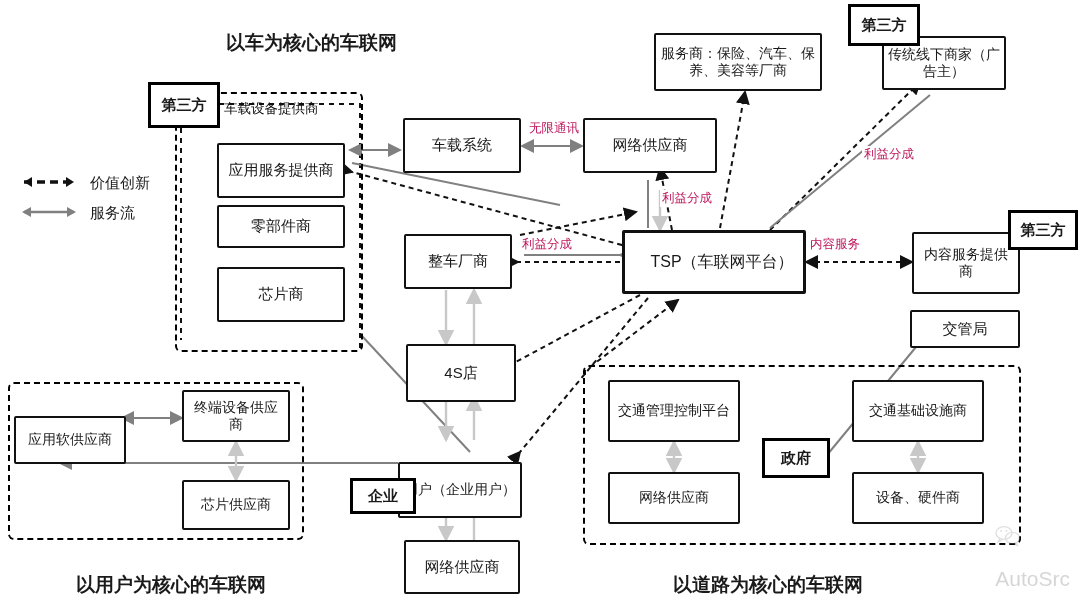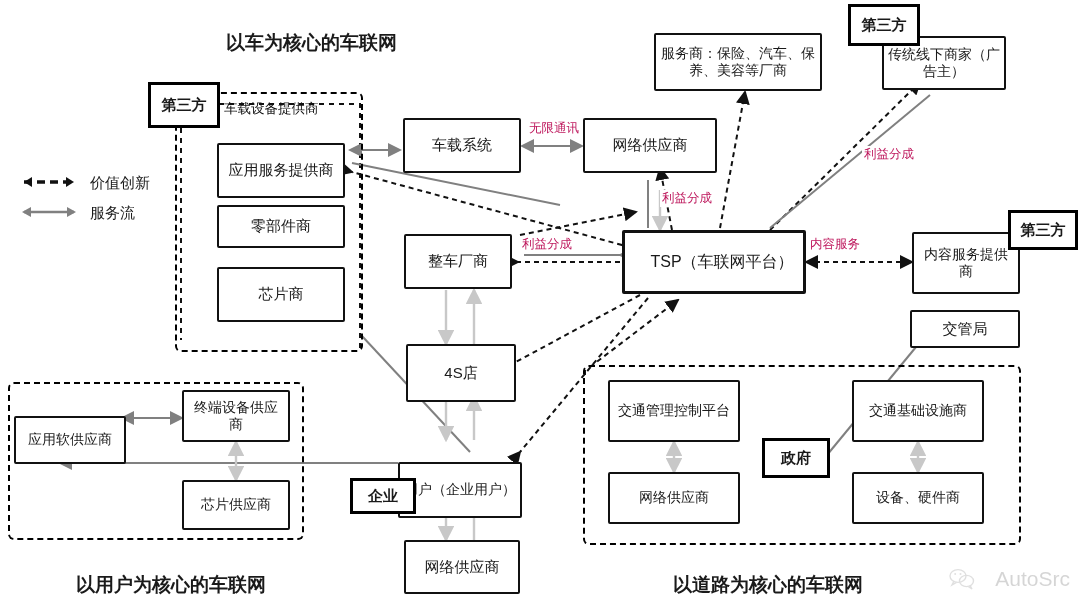--- a/index.html
+++ b/index.html
@@ -25,22 +25,22 @@
   .caption{position:absolute;font-size:13.5px;color:#111;white-space:nowrap;z-index:5;}
   .secttitle{position:absolute;font-size:19px;font-weight:bold;white-space:nowrap;z-index:5;}
   .edgelabel{position:absolute;font-size:12.5px;color:#be185d;white-space:nowrap;
              background:#fff;padding:0 2px;z-index:4;}
 
   .legend{position:absolute;z-index:6;}
   .legrow{position:relative;height:30px;display:flex;align-items:center;}
   .legtext{font-size:15px;margin-left:74px;}
   .legsvg{position:absolute;left:0;top:6px;}
 
-  .wm{position:absolute;right:10px;bottom:18px;display:flex;align-items:center;
-      gap:20px;opacity:.30;z-index:7;}
+  .wm{position:absolute;right:10px;bottom:18px;display:flex;align-items:flex-start;
+      gap:20px;opacity:.30;z-index:7;flex-direction:column;}
   .wm-txt{font-size:21px;color:#777;font-family:"Liberation Sans",sans-serif;}
 </style>
 </head>
 <body>
 
 <div id="stage">
 
   <svg class="edges" viewBox="0 0 1080 609">
     <defs>
       <marker id="mkB" markerWidth="7" markerHeight="7" refX="6" refY="3.5" orient="auto">

